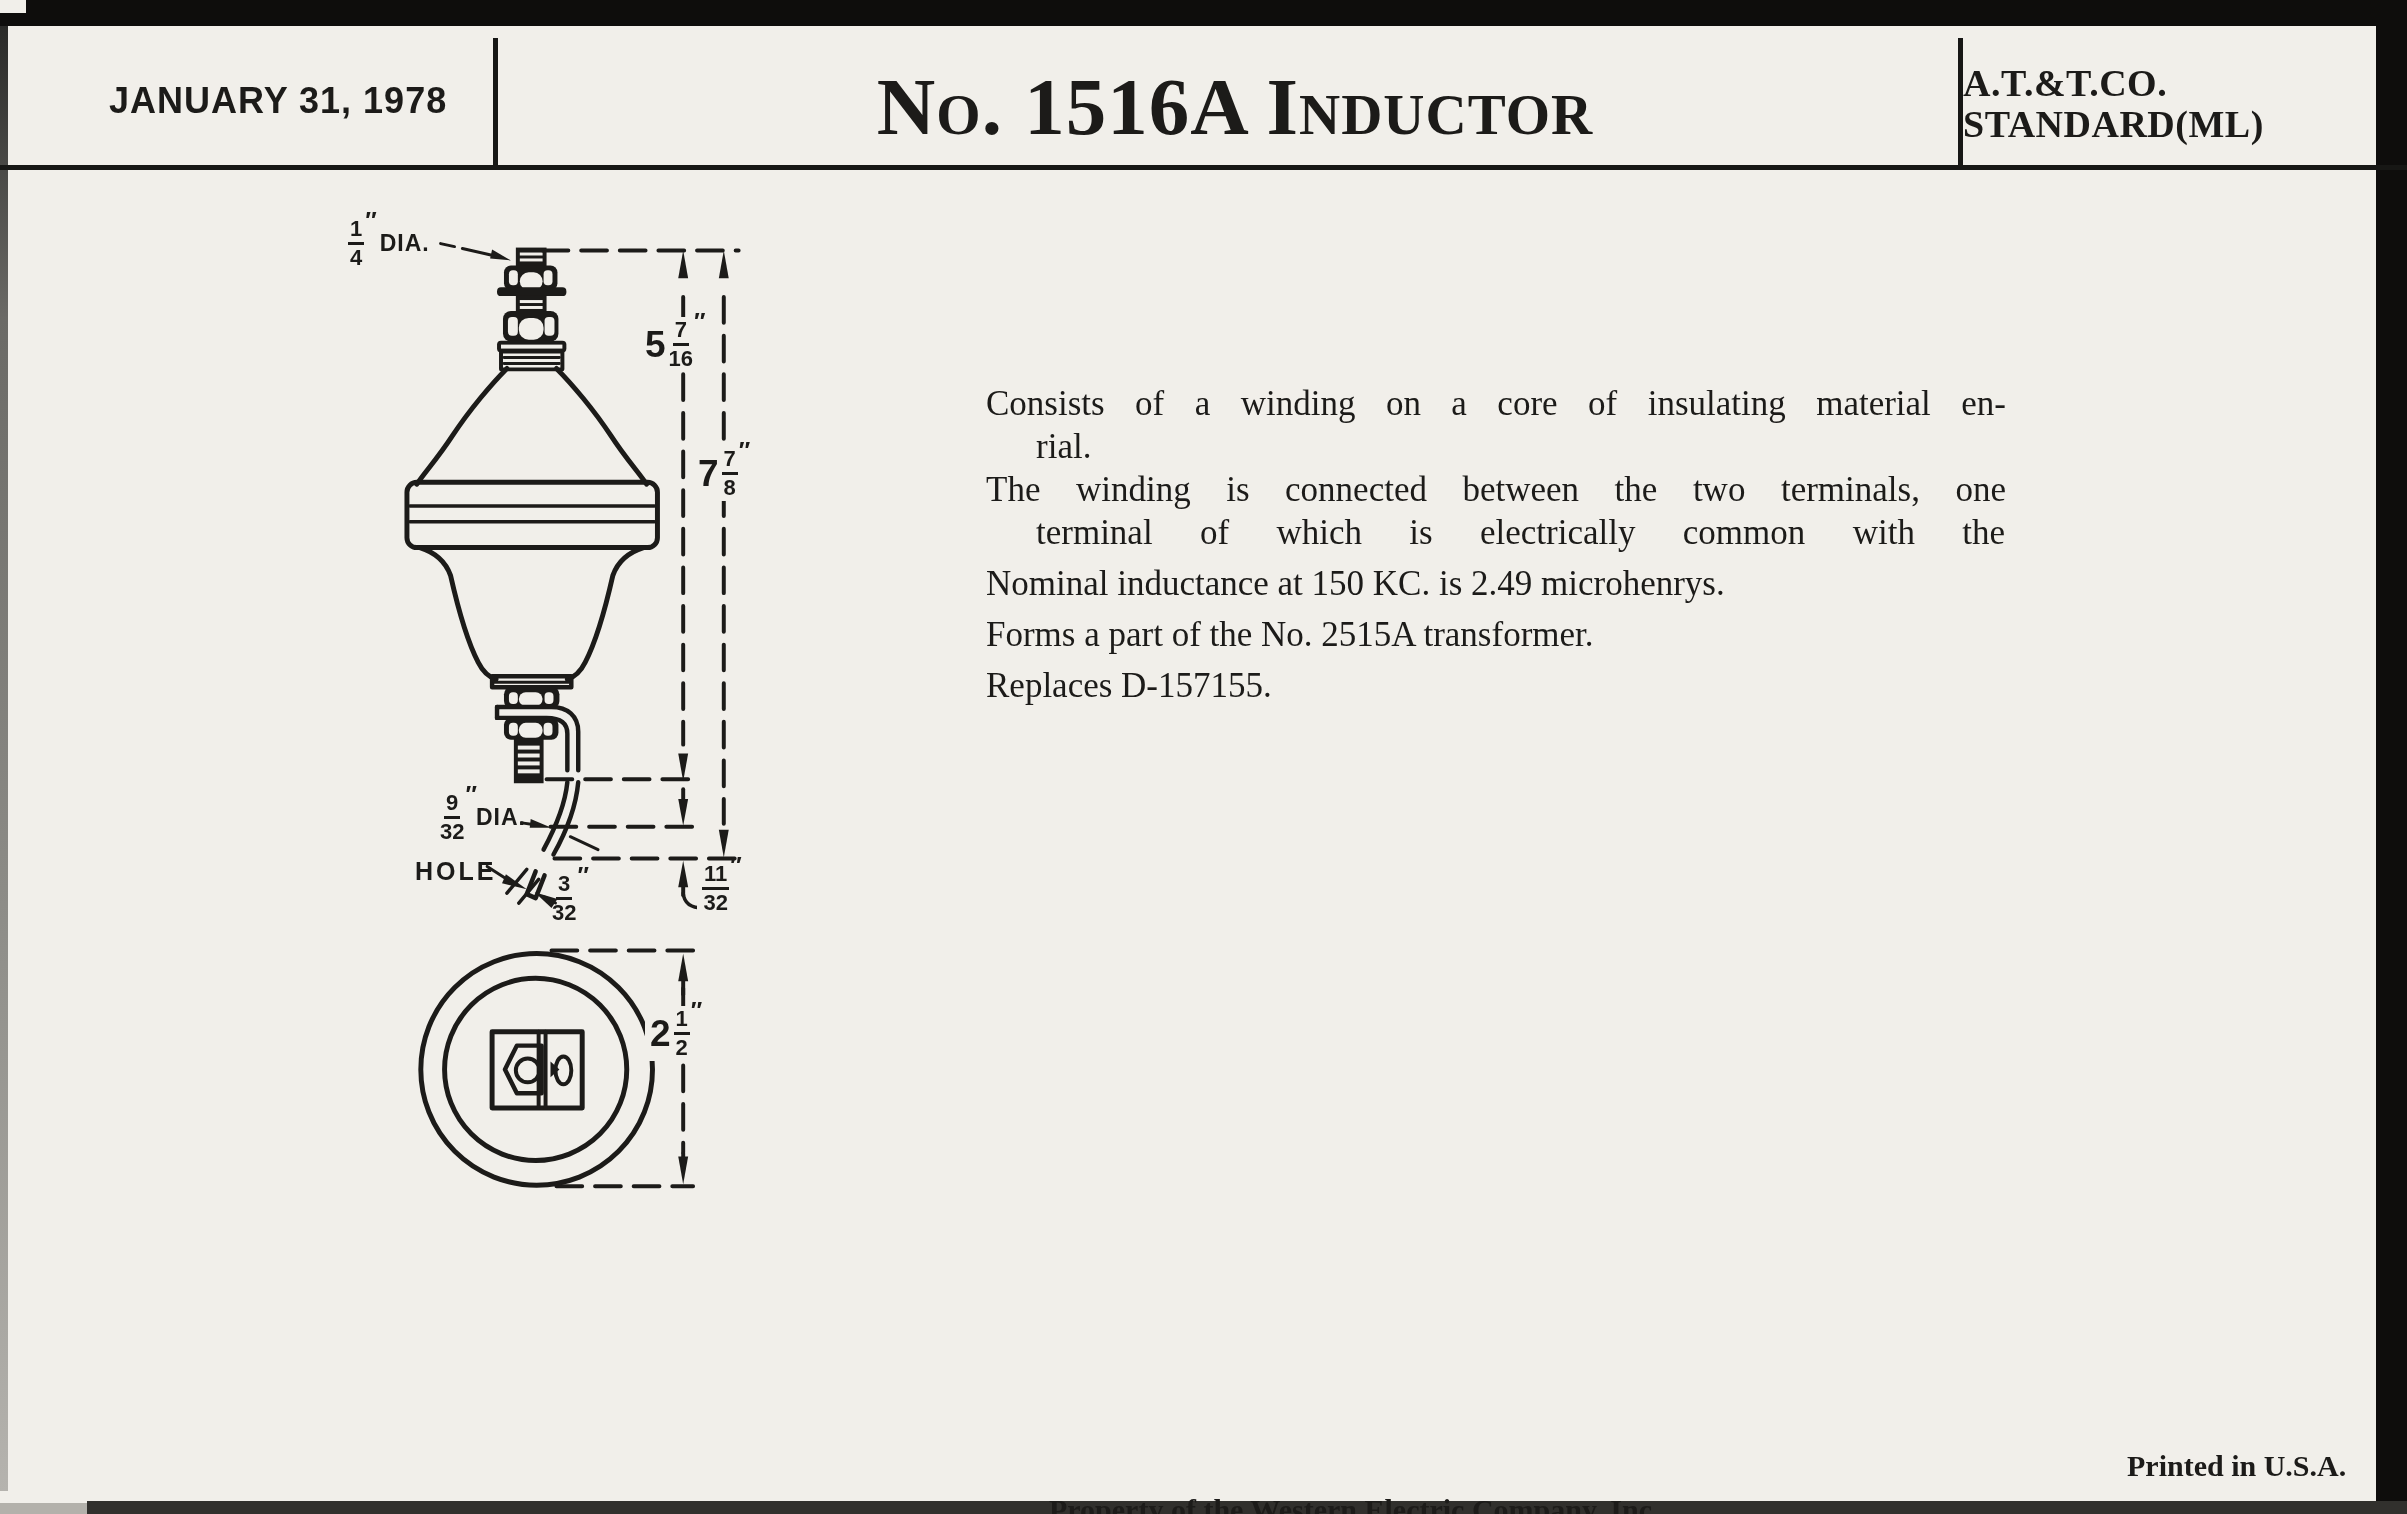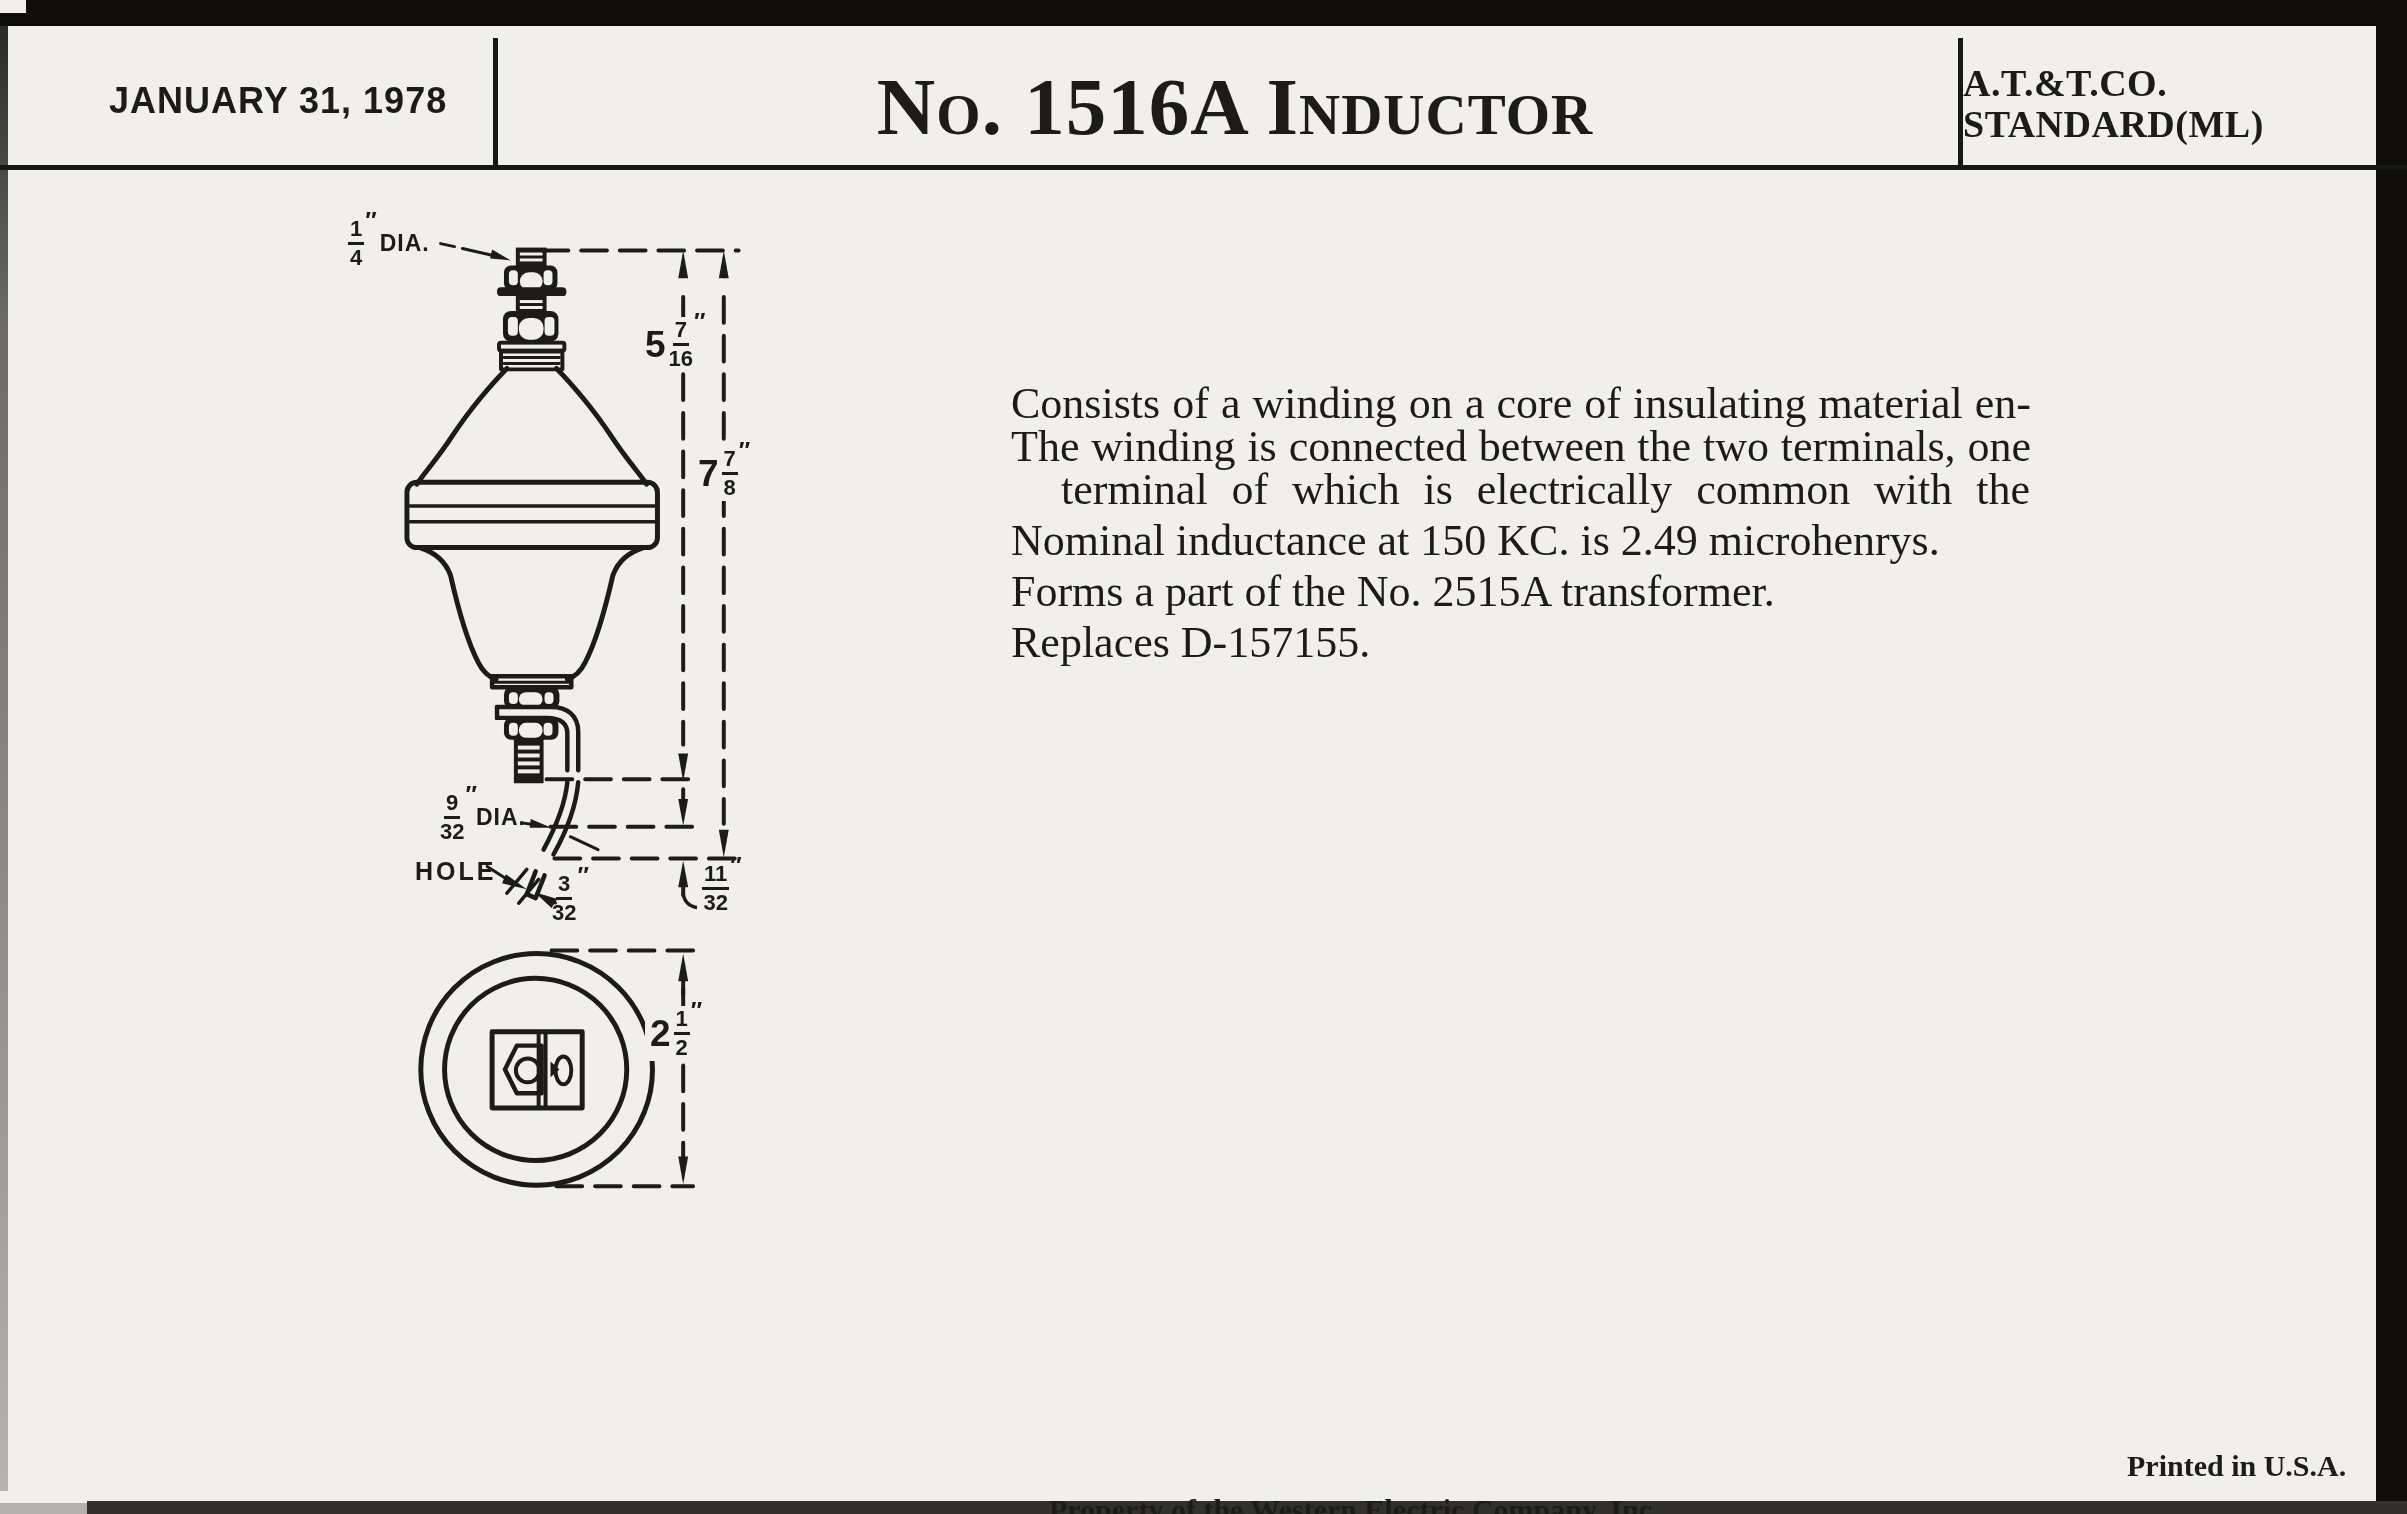--- a/index.html
+++ b/index.html
@@ -27,21 +27,21 @@
   .vrule.left{left:493px;}
   .vrule.right{left:1958px;}
   .date{left:109px;top:80px;font-family:"Liberation Sans","DejaVu Sans",sans-serif;
     font-weight:700;font-size:36px;letter-spacing:1px;white-space:nowrap;}
   .title{left:1235px;top:67px;transform:translateX(-50%);
     font-weight:700;font-size:81px;line-height:1;font-variant:small-caps;
     letter-spacing:1px;white-space:nowrap;}
   .org{left:1963px;top:63px;width:411px;text-align:left;
     font-weight:700;font-size:38px;line-height:41px;letter-spacing:0.5px;}
   
-  .desc{left:1011px;top:382px;width:1020px;font-size:44px;line-height:43px;}
+  .desc{left:986px;top:382px;width:1020px;font-size:35px;line-height:43px;}
   .desc .para{margin:0;}
   .desc .para.gap{margin-top:8px;}
   .tline{text-align:justify;text-align-last:justify;width:1020px;white-space:normal;}
   .tline.cont{margin-left:50px;width:969px;}
   .tline.last{text-align-last:left;}
   
   .foot{font-weight:700;font-size:30px;white-space:nowrap;}
   .foot.left{left:1049px;top:1445px;margin-top:48px;}
   .foot.right{left:2127px;top:1449px;}
   
@@ -249,20 +249,21 @@
   <span class="frac">
     <span class="num">1</span>
     <span class="den">2</span>
   </span>
   <span class="unit">″</span>
 </div>
 
 <div class="abs desc">
     <div class="para">
       <div class="tline">Consists of a winding on a core of insulating material en-</div>
+      <div class="tline cont last">rial.</div>
     </div>
     <div class="para">
       <div class="tline">The winding is connected between the two terminals, one</div>
       <div class="tline cont">terminal of which is electrically common with the</div>
     </div>
     <div class="para gap">
       <div class="tline last">Nominal inductance at 150 KC. is 2.49 microhenrys.</div>
     </div>
     <div class="para gap">
       <div class="tline last">Forms a part of the No. 2515A transformer.</div>

